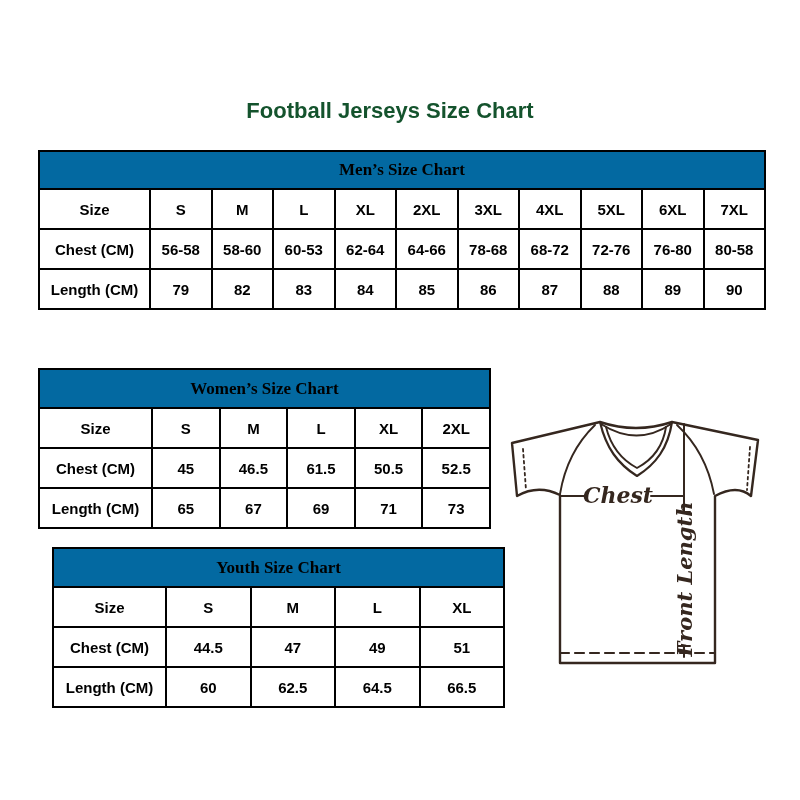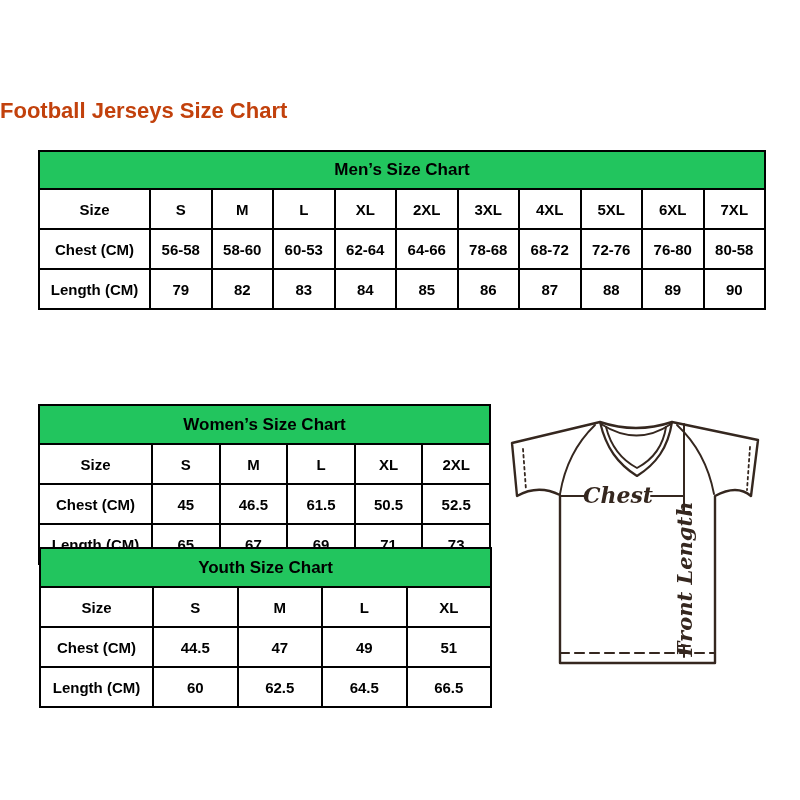--- a/index.html
+++ b/index.html
@@ -3,36 +3,36 @@
 <meta charset="utf-8">
 <style>
   html,body{margin:0;padding:0;}
   body{
     width:800px;height:800px;background:#ffffff;position:relative;
     font-family:"Liberation Sans", sans-serif;color:#000;
     overflow:hidden;
   }
   .title{
     position:absolute;left:0;top:98px;width:780px;margin:0;
-    font-size:22px;font-weight:bold;color:#c2410c;
+    text-align:center;font-size:22px;font-weight:bold;color:#14532d;
   }
   table{
     position:absolute;border-collapse:collapse;table-layout:fixed;
     font-family:"Liberation Sans", sans-serif;
   }
   td{
     border:2px solid #000;text-align:center;vertical-align:middle;
     font-weight:bold;font-size:15px;padding:0;overflow:hidden;
   }
   tr.hdr td{
-    background:#22c55e;font-size:17px;
+    background:#0369a1;font-size:17px;font-family:Liberation Serif, serif;
   }
   table.men{left:38px;top:150px;width:726px;}
-  table.women{left:38px;top:368px;width:451px;margin-top:36px;}
-  table.youth{left:39px;top:547px;width:451px;}
+  table.women{left:38px;top:368px;width:451px;}
+  table.youth{left:52px;top:547px;width:451px;}
   table.men tr{height:40px;}
   table.men tr.hdr{height:38px;}
   table.women tr, table.youth tr{height:40px;}
   table.women tr.hdr, table.youth tr.hdr{height:39px;}
   .jersey{
     position:absolute;left:500px;top:400px;width:290px;height:290px;
   }
   .jersey svg{display:block;}
   .diagram-label{
     font-family:"DejaVu Serif","Liberation Serif",serif;

